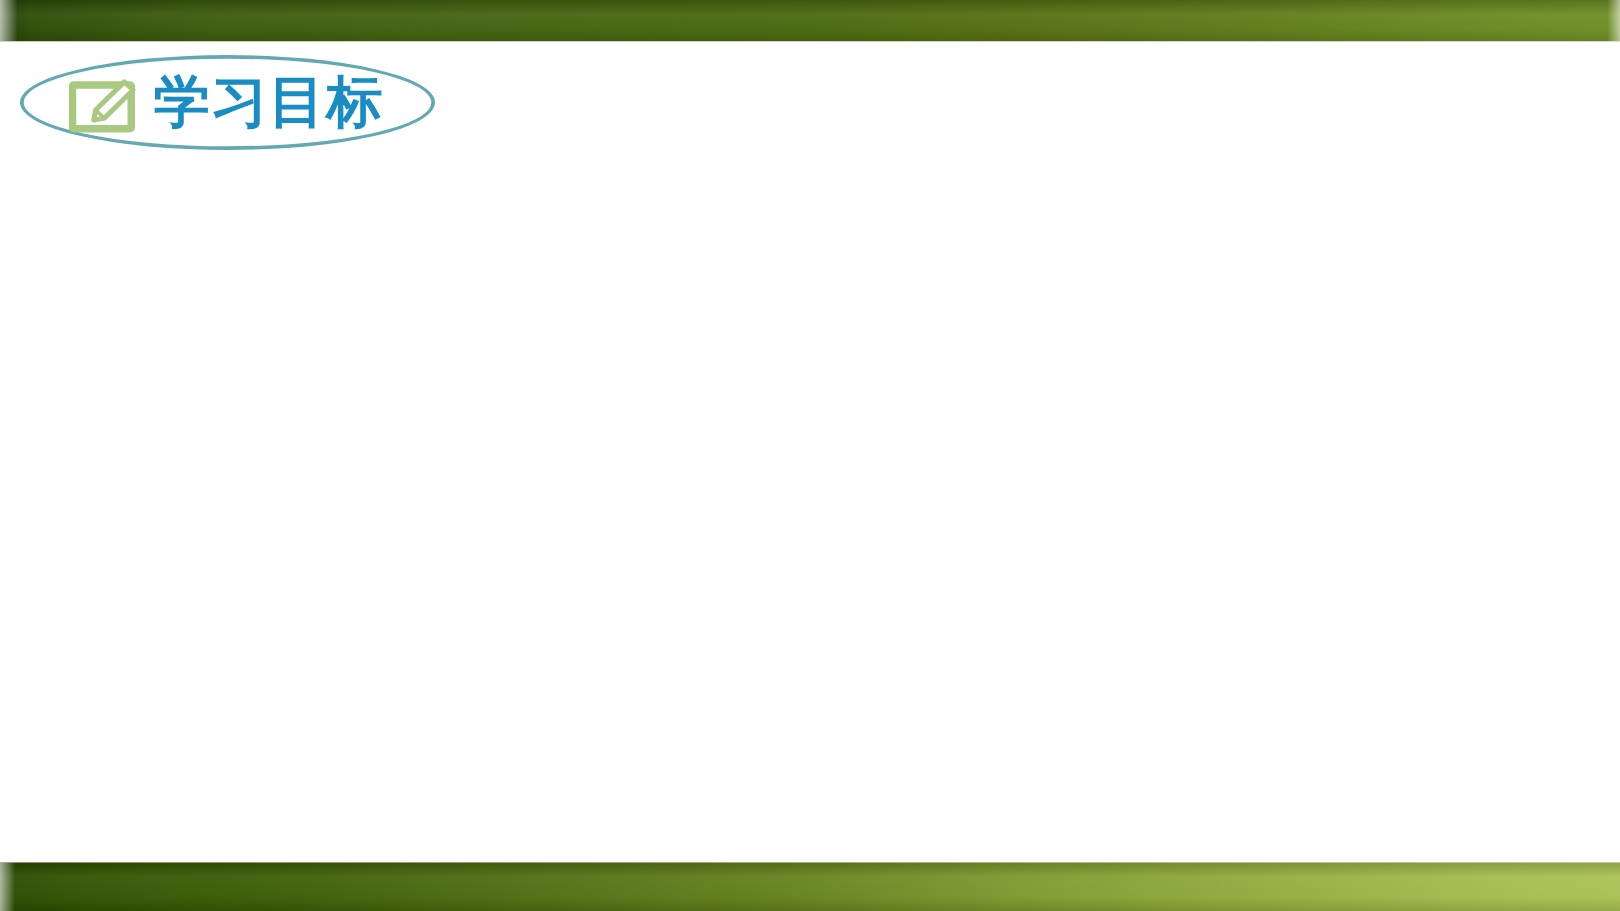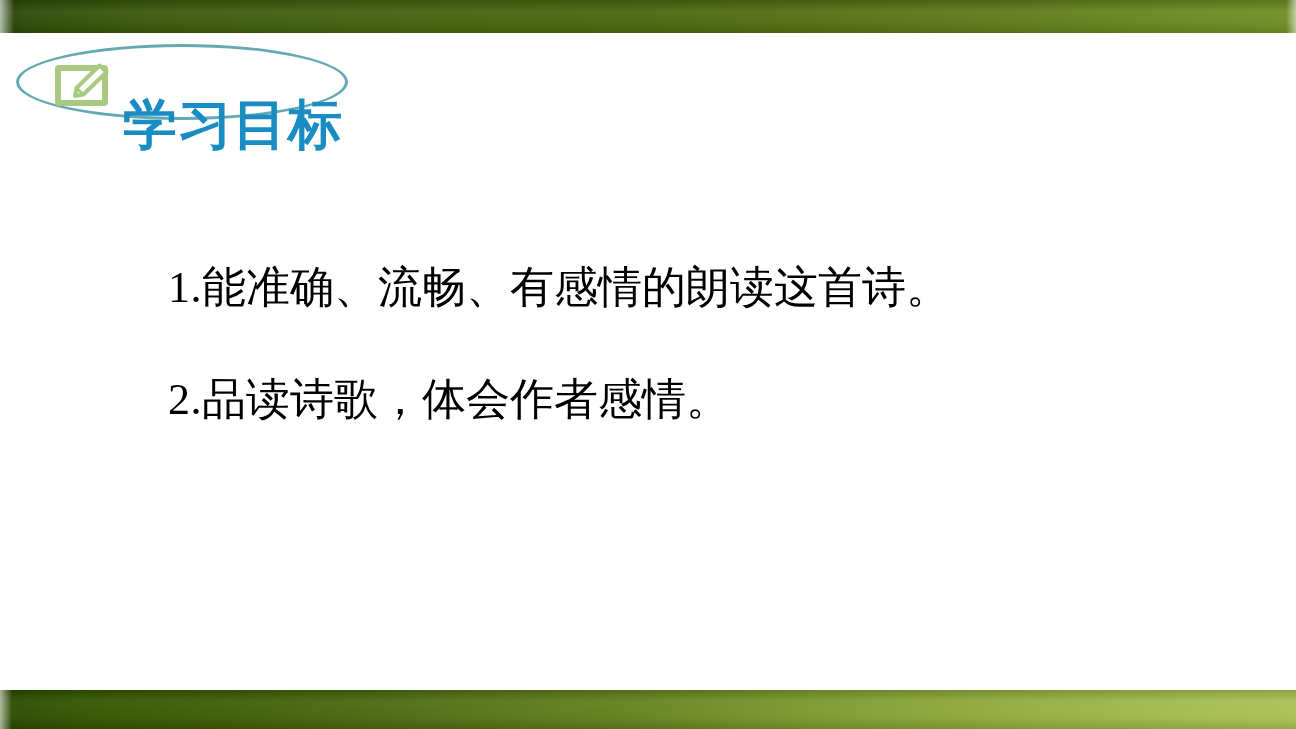--- a/index.html
+++ b/index.html
@@ -131,28 +131,27 @@
     left: 36px;
     top: 16px;
     width: 58px;
     height: 44px;
   }
   .badge-title {
     position: absolute;
     left: 104px;
     top: 50%;
     transform: translateY(-52%);
-    font-family: Liberation Serif, serif;
-    font-size: 54px;
+    font-family: Liberation Sans, sans-serif;
+    font-size: 45px;
     font-weight: 700;
     color: #1a8cc4;
     letter-spacing: 1px;
     line-height: 1;
     white-space: nowrap;
-    margin-top: 44px;
   }
 
   
   .objectives {
     position: absolute;
     left: 168px;
     top: 262px;
     width: 1000px;
   }
   .objective-line {
@@ -185,26 +184,18 @@
     <span class="badge-icon">
       <svg width="58" height="44" viewBox="0 0 58 44" xmlns="http://www.w3.org/2000/svg">
         <rect x="3" y="5" width="47" height="35" rx="1" fill="none" stroke="#a8c97f" stroke-width="6"></rect>
         <path d="M20 33 L21.5 25 L44.5 2.5 L51.5 9 L28.5 31.5 Z" fill="#ffffff" stroke="#a8c97f" stroke-width="4" stroke-linejoin="round"></path>
         <line x1="21.5" y1="25" x2="28.5" y2="31.5" stroke="#a8c97f" stroke-width="3"></line>
       </svg>
     </span>
     <span class="badge-title">学习目标</span>
   </div>
 
-  <div class="objectives">
-    <p class="objective-line">
-      <span class="obj-num">1.</span><span>能准确、流畅、有感情的朗读这首诗。</span>
-    </p>
-    <p class="objective-line">
-      <span class="obj-num">2.</span><span>品读诗歌，体会作者感情。</span>
-    </p>
-  </div>
 
   <div class="bottom-bar"></div>
   <div class="bottom-bar-shade"></div>
   <div class="bottom-bar-left-fade"></div>
 
 </div>
 
 </body></html>

